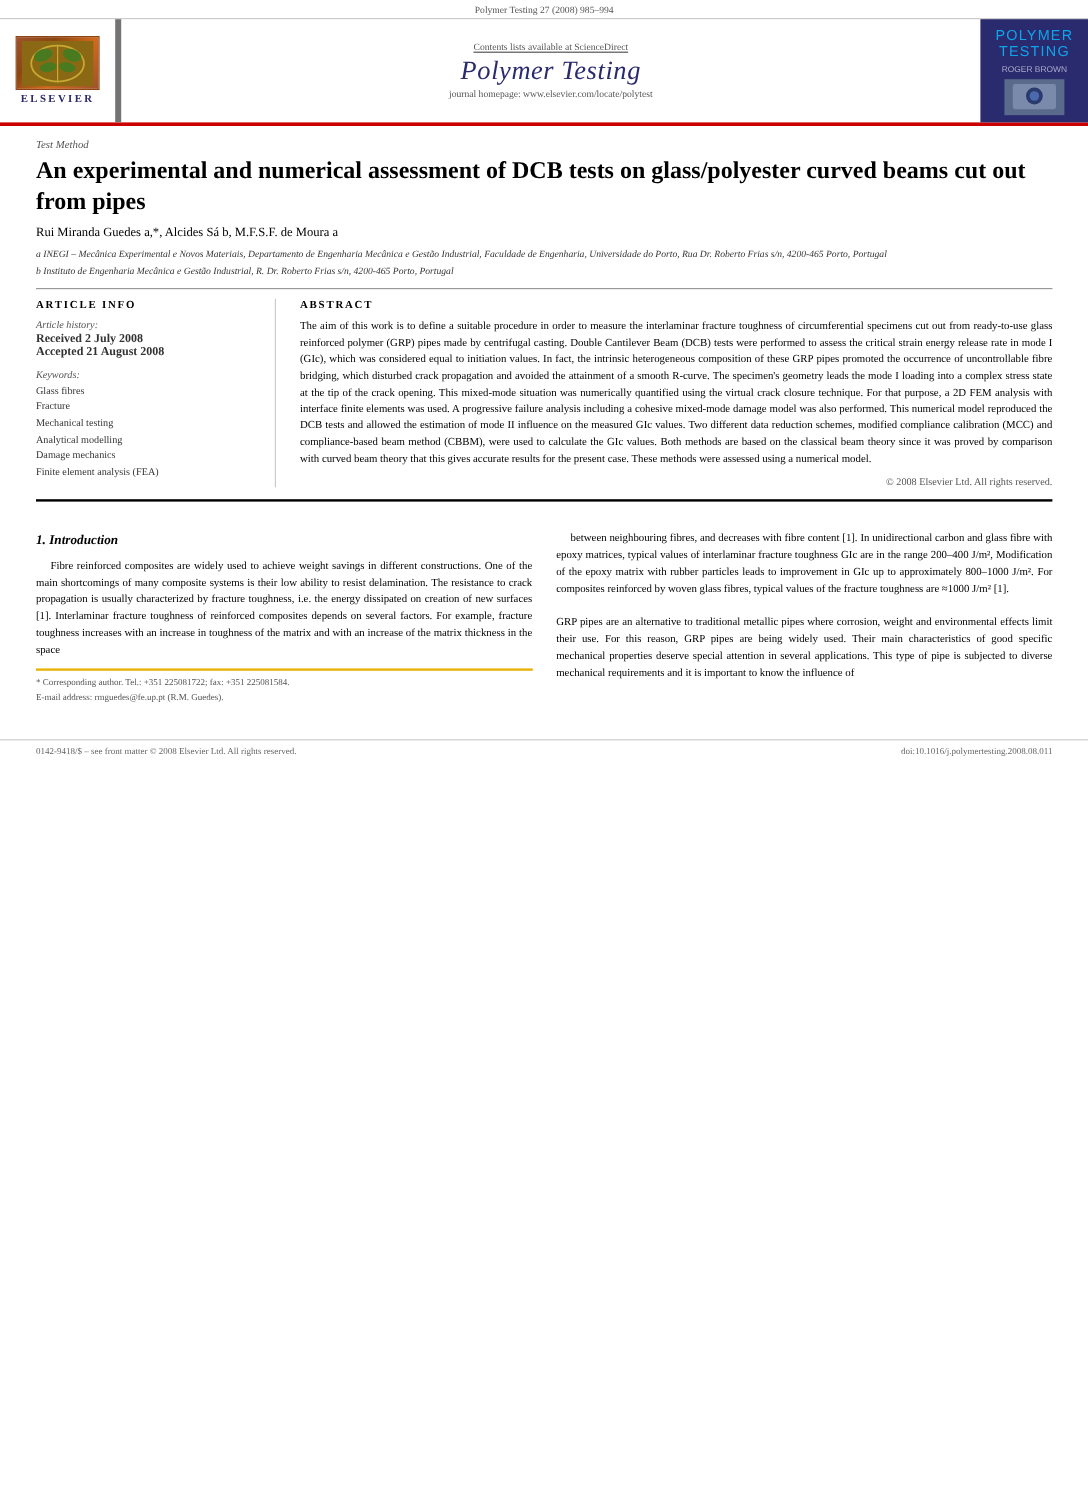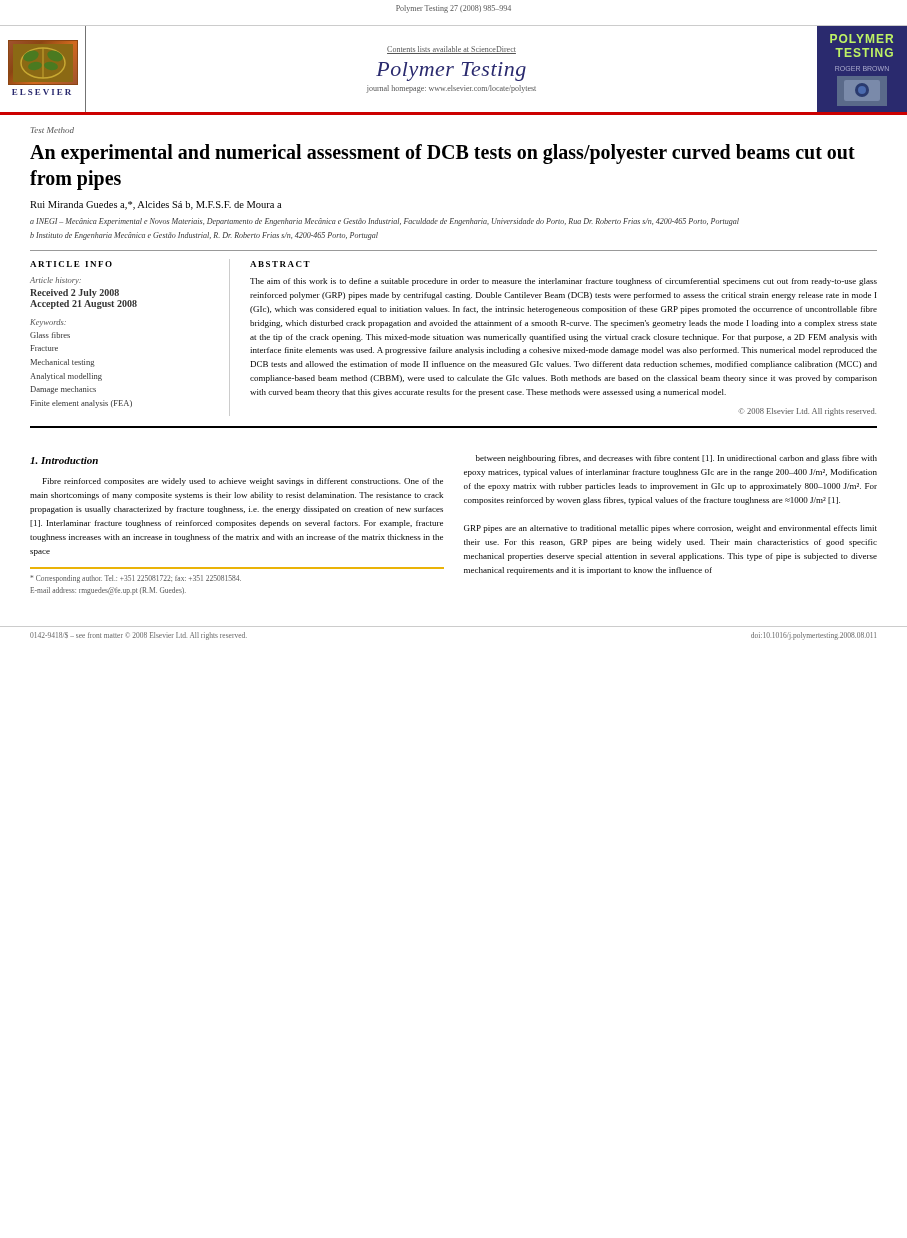--- a/index.html
+++ b/index.html
@@ -10,39 +10,39 @@
       color: #000;
       width: 907px;
       min-height: 1238px;
     }
 
     
     .top-bar {
       text-align: center;
       font-size: 8px;
       color: #555;
-      padding: 4px 0 12px 0;
+      padding: 4px 0 2px 0;
       border-bottom: 1px solid #ccc;
     }
 
     
     .journal-banner {
       display: flex;
       align-items: stretch;
       border-bottom: 3px solid #c00;
       margin-bottom: 0;
     }
 
     .banner-left {
-      width: 86px;
+      width: 101px;
       display: flex;
       align-items: center;
       justify-content: center;
       padding: 6px;
-      border-right: 1px solid #737373;
+      border-right: 5px solid #737373;
     }
 
     .elsevier-logo {
       display: flex;
       flex-direction: column;
       align-items: center;
     }
 
     .elsevier-logo .logo-img {
       width: 70px;
@@ -99,26 +99,26 @@
       width: 90px;
       background: #2a2a6e;
       display: flex;
       flex-direction: column;
       align-items: center;
       justify-content: center;
       padding: 6px 4px;
     }
 
     .banner-right .pt-title {
-      color: #bef264;
+      color: #0ea5e9;
       font-size: 12px;
-      font-weight: bold;
+      font-weight: normal;
       font-family: Arial, sans-serif;
       letter-spacing: 1px;
-      text-align: right;
+      text-align: center;
       line-height: 1.2;
     }
 
     .banner-right .pt-subtitle {
       color: #aac;
       font-size: 7px;
       font-family: Arial, sans-serif;
       margin-top: 4px;
       text-align: center;
     }

